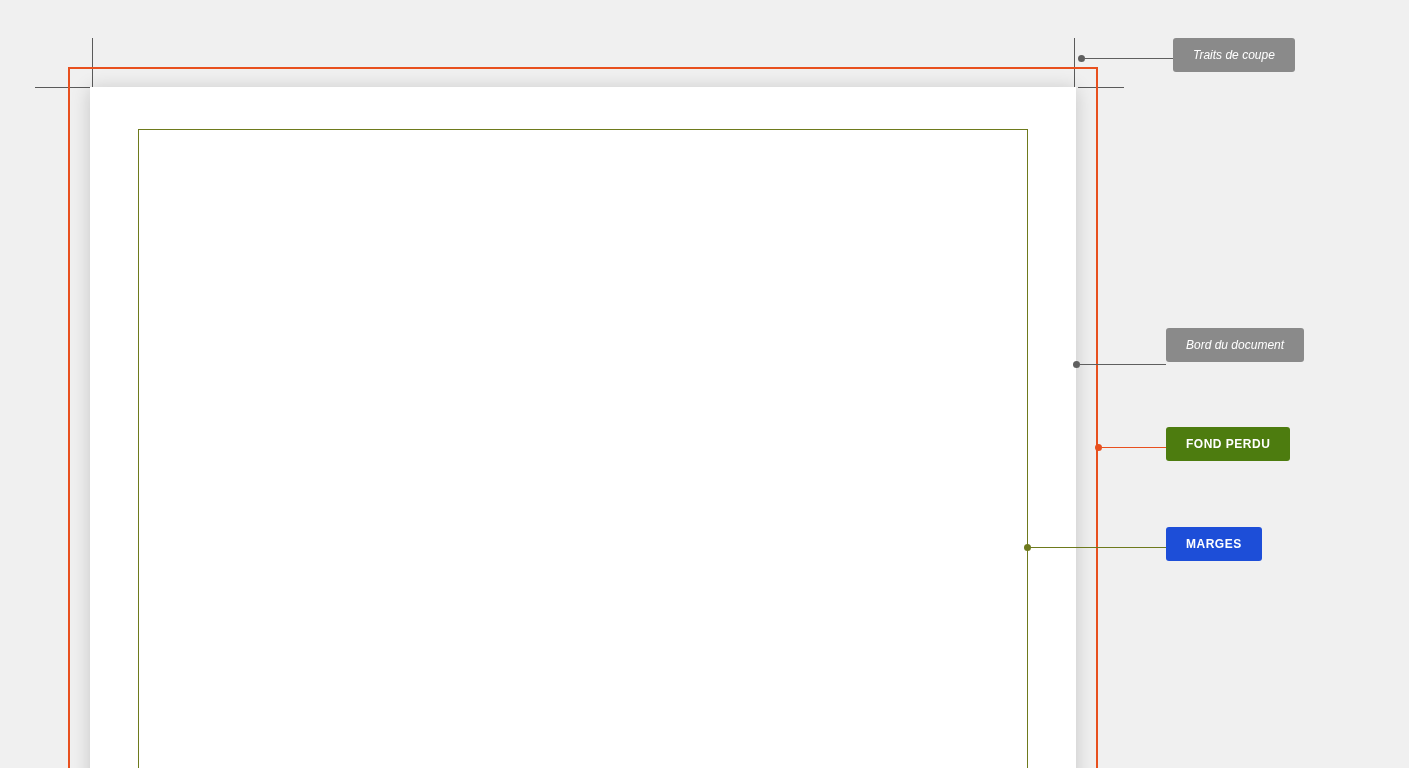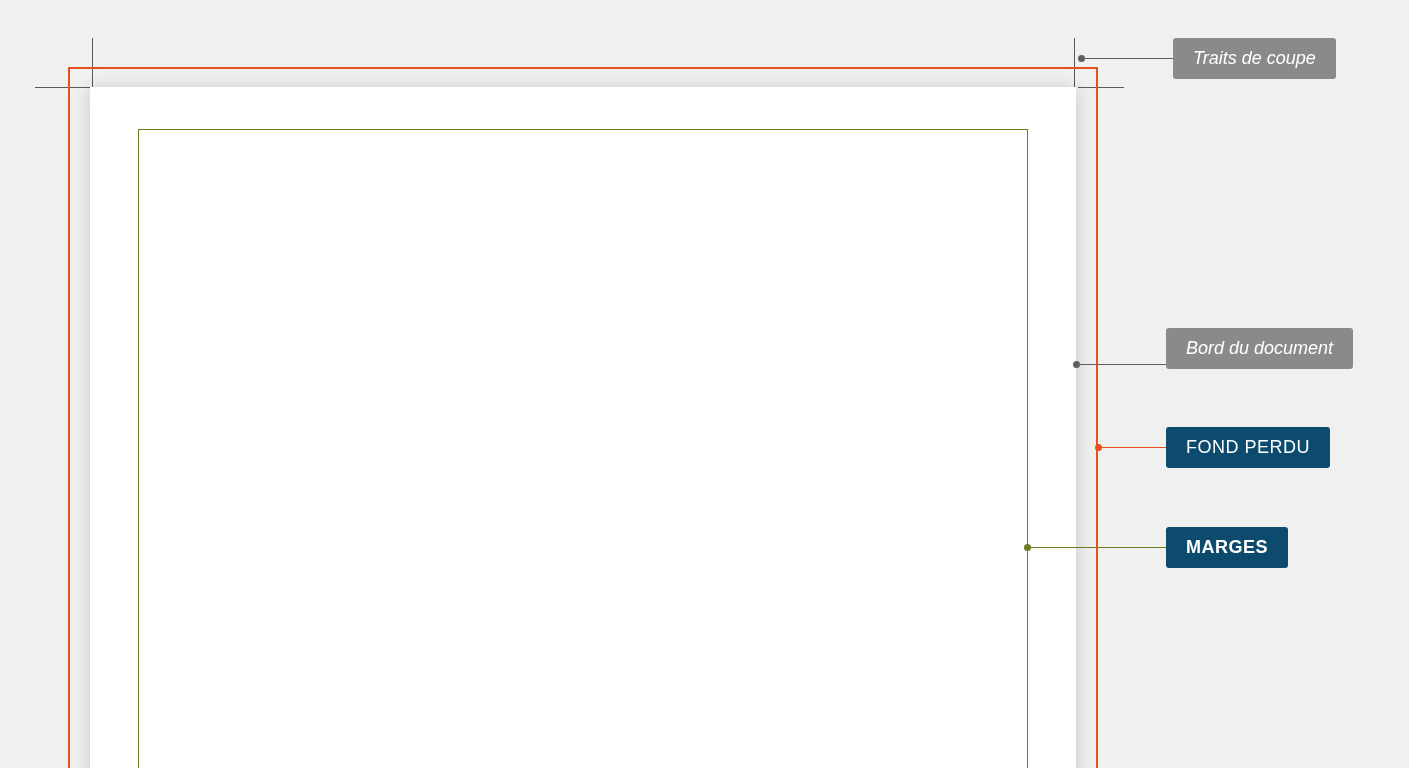--- a/index.html
+++ b/index.html
@@ -25,24 +25,24 @@
   .dot{position:absolute;width:7px;height:7px;border-radius:50%;background:#5f5f5f}
 
   
   .lead{position:absolute;background:#5f5f5f;height:1px}
   .lead.orange{background:#e8501e}
   .lead.olive{background:#6e7a1d}
   .dot.orange{background:#e8501e}
   .dot.olive{background:#6e7a1d}
 
   
-  .label{position:absolute;padding:10px 20px;border-radius:3px;font-size:18px;white-space:nowrap}
+  .label{position:absolute;padding:10px 20px;border-radius:3px;font-size:12px;white-space:nowrap}
   .label.gray{background:#8a8a8a;color:#fff;font-style:italic}
-  .label.orange{background:#0c4a6e;color:#fff;font-weight:400;letter-spacing:.5px}
-  .label.olive{background:#0c4a6e;color:#fff;font-weight:700;letter-spacing:.5px}
+  .label.orange{background:#4d7c0f;color:#fff;font-weight:700;letter-spacing:.5px}
+  .label.olive{background:#1d4ed8;color:#fff;font-weight:700;letter-spacing:.5px}
 </style>
 </head>
 <body>
 
 <div class="stage">
 
   <div class="crop v1"></div>
   <div class="crop v2"></div>
   <div class="crop h1"></div>
   <div class="crop h2"></div>

